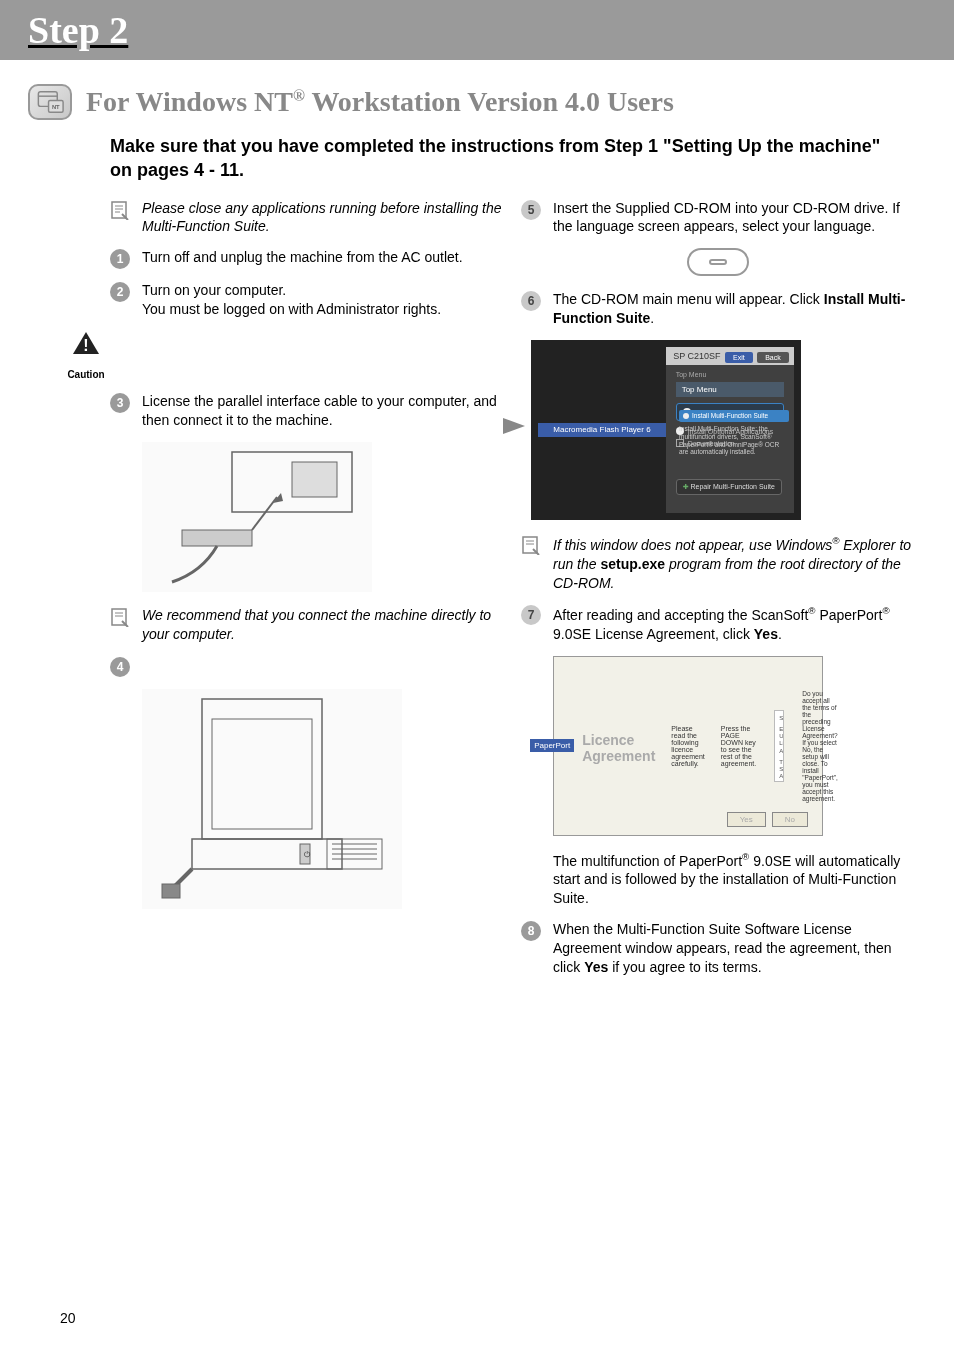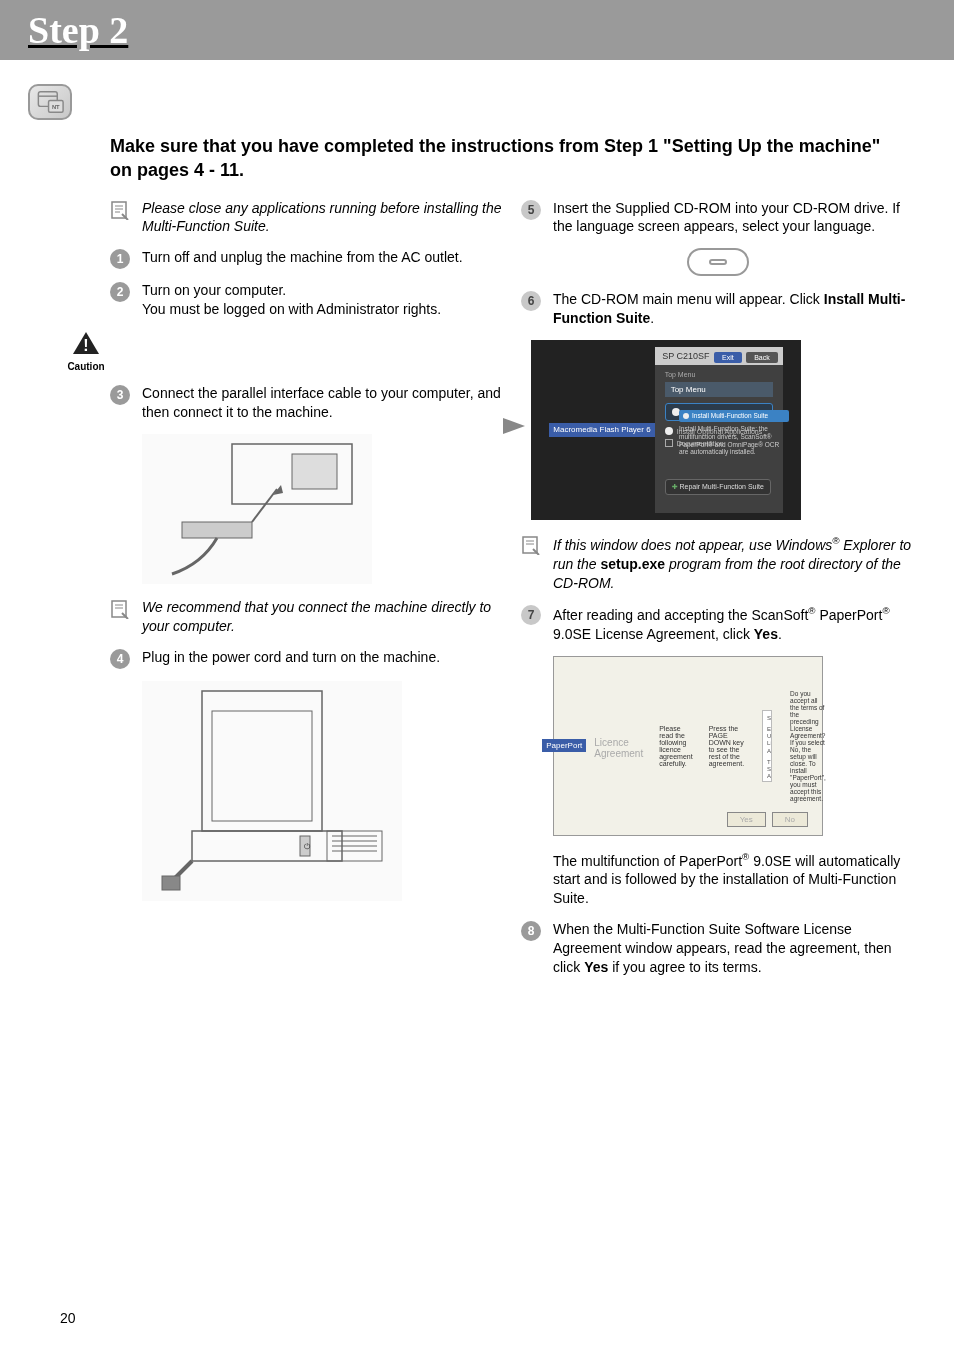--- a/index.html
+++ b/index.html
@@ -109,21 +109,21 @@
     width: 48px;
   }
   .caution-triangle {
     width: 28px; height: 24px;
     position: relative;
   }
   .caution-triangle svg { width: 100%; height: 100%; }
   .caution-label {
     font-size: 10px;
     font-weight: bold;
-    margin-top: 6px;
+    margin-top: 14px;
   }
   .caution-text { font-weight: bold; }
   .figure {
     margin: 8px 0 14px 32px;
     border: 1px solid #888;
     background: #fafafa;
     display: flex;
     align-items: center;
     justify-content: center;
     color: #aaa;
@@ -135,33 +135,33 @@
     width: 62px; height: 28px;
     border: 2px solid #999;
     border-radius: 14px;
     margin: 6px auto 14px auto;
     display: flex; align-items: center; justify-content: center;
   }
   .fig-cdbtn .slot {
     width: 18px; height: 6px; border:2px solid #999; border-radius: 3px;
   }
   .fig-menu { width: 270px; height: 180px; margin-left: 10px; position: relative; background:#222; border:none;}
-  .fig-menu .titlebar { background:#3a5da8; height:14px; color:#fff; font-size:8px; padding:2px 4px;}
+  .fig-menu .titlebar { background:#3a5da8; height:14px; color:#fff; font-size:8px; padding:2px 15px;}
   .fig-menu .body { background:#404040; padding:8px 10px; height:calc(100% - 14px); color:#ddd; font-size:8px;}
   .fig-menu .pill { background:#555; border-radius:3px; padding:3px 6px; margin:3px 0; font-size:7px; display:inline-block;}
   .fig-menu .tab { background:#3a5da8; color:#fff; padding:2px 8px; font-size:7px; display:inline-block; border-radius:2px; margin:1px;}
   .fig-menu .header-area { background:#ccc; color:#333; padding:4px; font-size:9px; text-align:center; margin:-8px -10px 4px -10px;}
   .fig-menu .selected-item { border:1px solid #3b82c4; background:#2b3b4b; padding:4px 6px; border-radius:3px; font-size:7px; margin:4px 0; display:flex; align-items:center; gap:4px;}
   .fig-menu .cd-icon { width:8px; height:8px; background:#eee; border-radius:50%;}
   .fig-menu .small-row { display:flex; align-items:center; gap:4px; padding:2px 0; font-size:7px; color:#bbb;}
   .fig-menu .desc-box { position:absolute; right:12px; top:70px; width:110px; font-size:6.5px; color:#ccc; line-height:1.2;}
   .fig-menu .arrow { position:absolute; left:-28px; top:78px; width:0;height:0; border-top:8px solid transparent; border-bottom:8px solid transparent; border-left:22px solid #888;}
   .fig-license { width: 270px; height: 180px; margin-left: 32px; background:#f2f1e8; border:1px solid #999; position:relative;}
   .fig-license .tb { background:#3a5da8; color:#fff; font-size:8px; padding:2px 4px;}
-  .fig-license .hd { font-weight:normal; font-size:10px; padding:4px 8px 0 8px;}
+  .fig-license .hd { font-weight:bold; font-size:14px; padding:4px 8px 0 8px;}
   .fig-license .sub { font-size:7px; padding:2px 8px; color:#333;}
   .fig-license .inner { margin:4px 10px; background:#fff; border:1px solid #bbb; height:72px; padding:4px; font-size:6px; color:#555; overflow:hidden; line-height:1.2;}
   .fig-license .btns { position:absolute; bottom:8px; right:14px; display:flex; gap:6px;}
   .fig-license .btn { border:1px solid #888; background:#ece9d8; font-size:8px; padding:2px 12px;}
   .bold { font-weight: bold; font-style: normal;}
   b { font-weight: bold; }
   sup { font-size: 0.7em; }
   .page-num {
     position: absolute;
     left: 60px;
@@ -186,20 +186,23 @@
 
 <div class="section-heading">
   <div class="os-icon">
     <svg viewBox="0 0 44 44">
       <rect x="6" y="8" width="26" height="20" rx="3" fill="none" stroke="#888" stroke-width="2"></rect>
       <line x1="6" y1="14" x2="32" y2="14" stroke="#888" stroke-width="2"></line>
       <rect x="20" y="20" width="20" height="16" rx="2" fill="#ddd" stroke="#888" stroke-width="2"></rect>
       <text x="30" y="32" font-size="8" fill="#666" text-anchor="middle" font-weight="bold">NT</text>
     </svg>
   </div>
+  <div class="section-title">
+    <span>For Windows NT</span><sup>®</sup><span> Workstation Version 4.0 Users</span>
+  </div>
 </div>
 
 <div class="intro">Make sure that you have completed the instructions from Step 1 "Setting Up the machine" on pages 4 - 11.</div>
 
 <div class="columns">
 
   <div class="col">
 
     <div class="note-row">
       <div class="note-icon">
@@ -234,21 +237,21 @@
                 <polygon points="14,1 27,23 1,23" fill="#222"></polygon>
                 <text x="14" y="20" font-size="16" fill="#fff" text-anchor="middle" font-weight="bold">!</text>
               </svg>
         </div>
         <div class="caution-label">Caution</div>
       </div>
     </div>
 
     <div class="step-row">
       <div class="num-badge">3</div>
-      <div class="step-text">Connect the parallel interface cable to your computer, and then connect it to the machine.</div>
+      <div class="step-text">License the parallel interface cable to your computer, and then connect it to the machine.</div>
     </div>
 
     <div class="figure fig-cable">
       <svg viewBox="0 0 230 150" width="230" height="150">
         <rect x="90" y="10" width="120" height="60" fill="none" stroke="#666" stroke-width="1.5"></rect>
         <rect x="150" y="20" width="45" height="35" fill="#ddd" stroke="#666"></rect>
         <rect x="40" y="88" width="70" height="16" fill="#ccc" stroke="#666"></rect>
         <path d="M75 104 Q 60 130 30 140" fill="none" stroke="#666" stroke-width="3"></path>
         <path d="M110 88 L 135 55" stroke="#666" stroke-width="2"></path>
         <polygon points="131,61 139,51 141,59" fill="#666"></polygon>
@@ -262,21 +265,20 @@
               <path d="M12 14 L18 20" stroke="#888" stroke-width="2"></path>
               <line x1="5" y1="6" x2="13" y2="6" stroke="#888"></line>
               <line x1="5" y1="9" x2="13" y2="9" stroke="#888"></line>
             </svg>
       </div>
       <div class="note-text">We recommend that you connect the machine directly to your computer.</div>
     </div>
 
     <div class="step-row">
       <div class="num-badge">4</div>
-      <div class="step-text">Plug in the power cord and turn on the machine.</div>
     </div>
 
     <div class="figure fig-printer">
       <svg viewBox="0 0 260 220" width="260" height="220">
         <rect x="60" y="10" width="120" height="140" fill="none" stroke="#666" stroke-width="1.5"></rect>
         <rect x="70" y="30" width="100" height="110" fill="none" stroke="#666"></rect>
         <rect x="50" y="150" width="150" height="30" fill="none" stroke="#666" stroke-width="1.5"></rect>
         <path d="M50 180 L 30 200" stroke="#666" stroke-width="4"></path>
         <rect x="20" y="195" width="18" height="14" fill="#888" stroke="#666"></rect>
         <rect x="158" y="155" width="10" height="20" fill="#ccc" stroke="#666"></rect>

